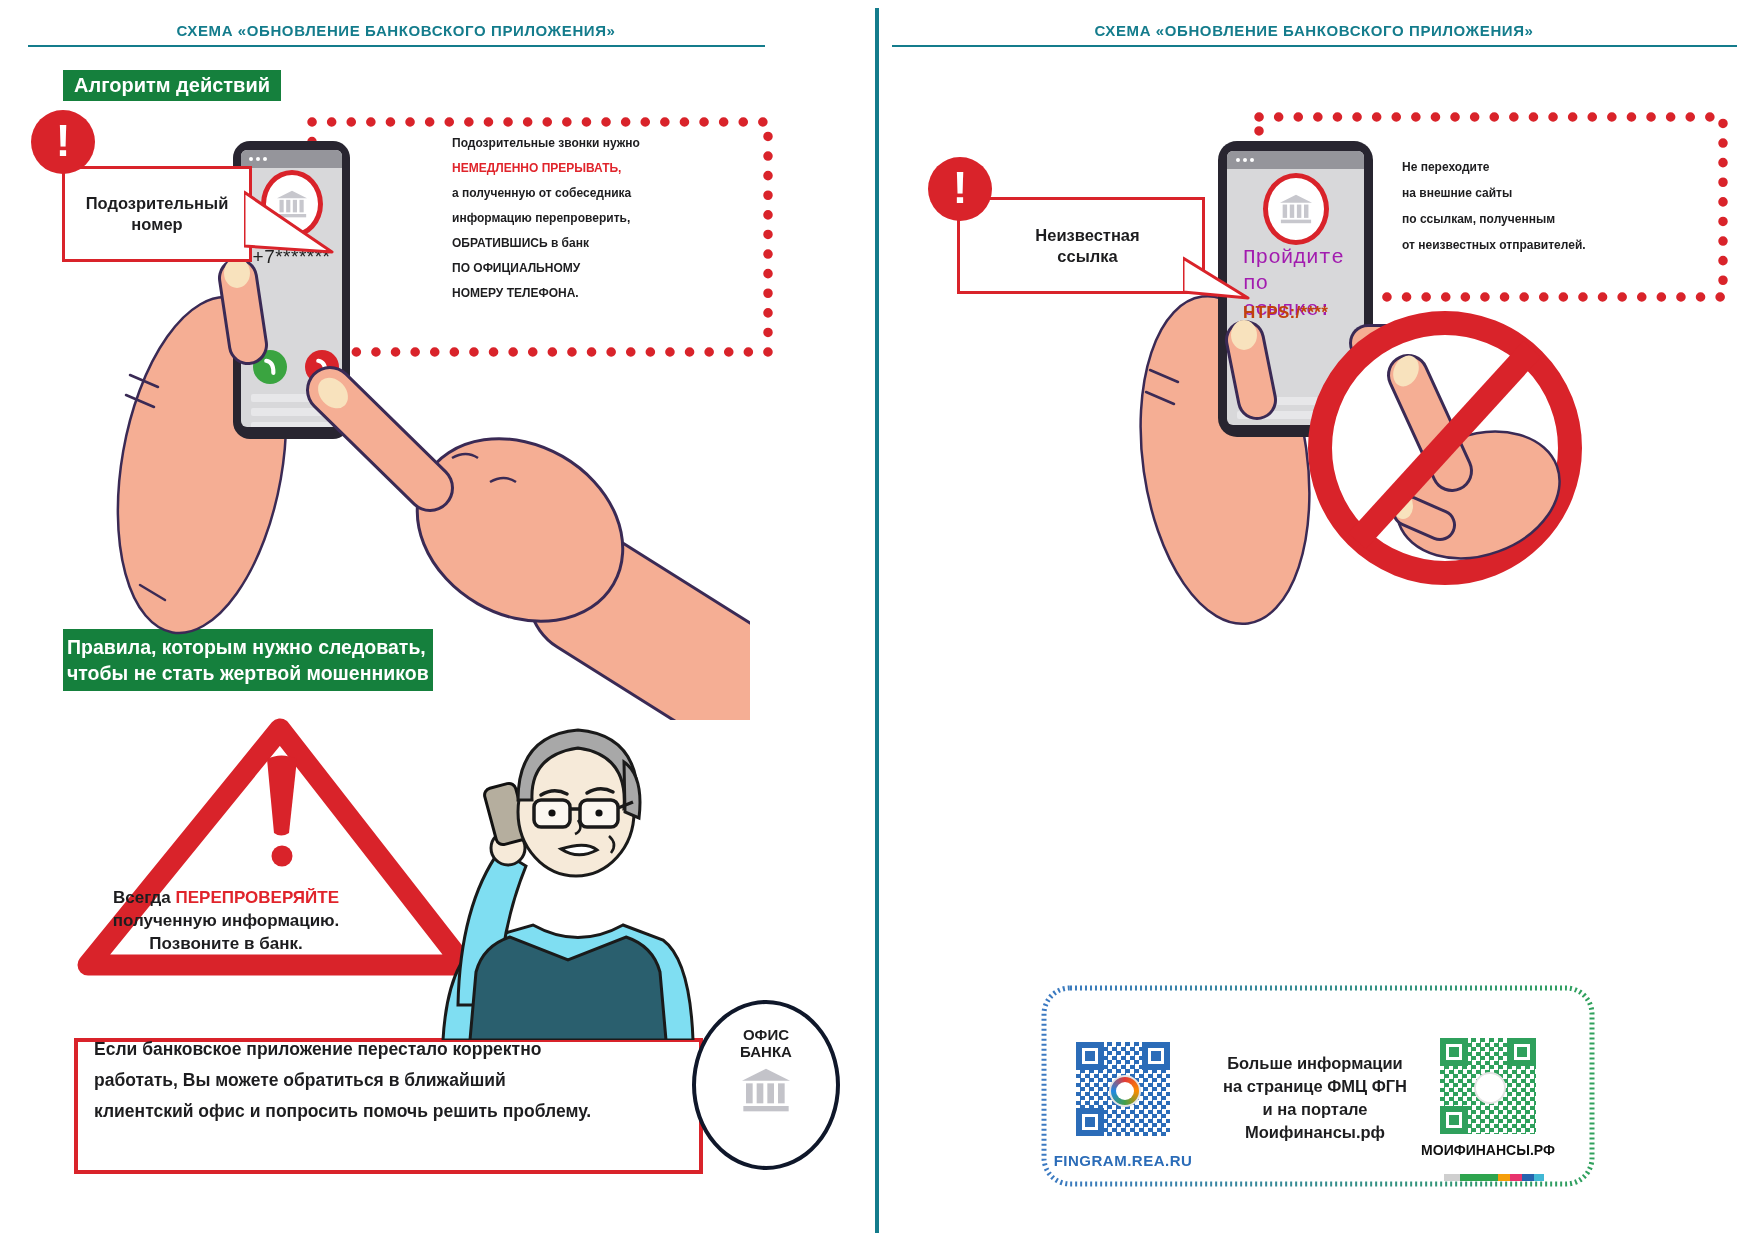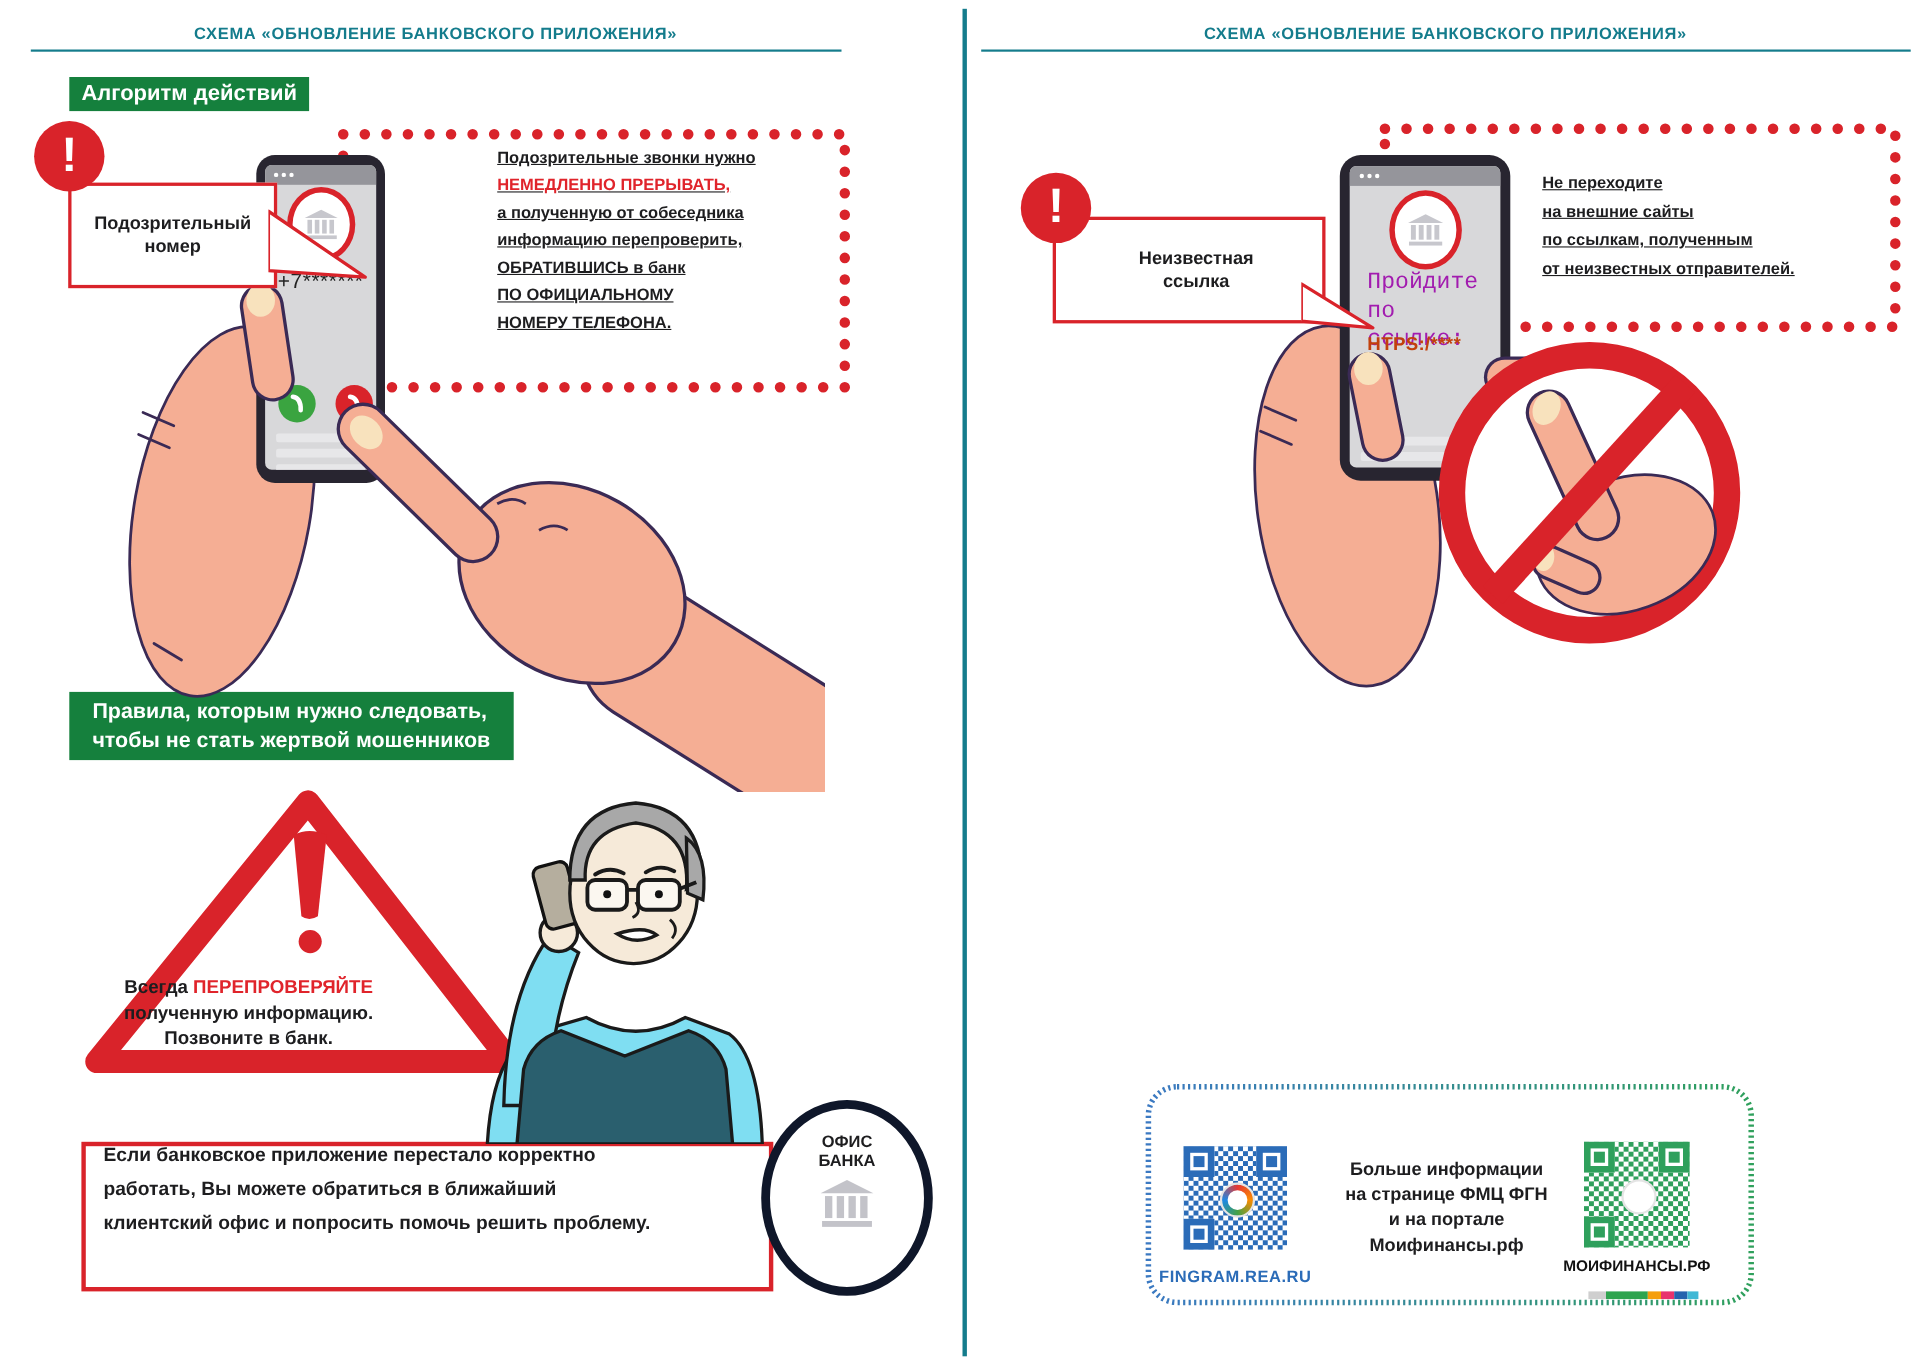--- a/index.html
+++ b/index.html
@@ -26,27 +26,27 @@
   .topbar{position:absolute;left:0;right:0;top:0;height:18px;background:#95959b;}
   .topbar i{position:absolute;top:7px;width:4px;height:4px;border-radius:50%;background:#fff;}
   .badge{position:absolute;left:50%;transform:translateX(-50%);background:#fff;border:5px solid #D9232A;
          border-radius:50%;display:flex;align-items:center;justify-content:center;}
   .callbtn{position:absolute;width:34px;height:34px;border-radius:50%;display:flex;align-items:center;justify-content:center;}
   .bar{position:absolute;left:10px;right:10px;height:8px;background:#e7e7e9;border-radius:2px;}
   .phone-num{position:absolute;left:0;right:0;text-align:center;font-size:19px;color:#222;letter-spacing:.5px;}
   .prompt{position:absolute;font-size:21px;color:#a21caf;line-height:26px;font-family:Liberation Mono, monospace;}
   .linktxt{position:absolute;font-size:17px;font-weight:700;color:#c2410c;letter-spacing:.3px;}
   
-  .note{font-weight:700;font-size:15px;line-height:25px;z-index:2;text-decoration:underline;}
+  .note{font-weight:700;font-size:12px;line-height:25px;z-index:2;}
   
   .tri-text{text-align:center;font-weight:700;font-size:17px;line-height:23px;z-index:2;}
   
   .office-box{border:4px solid #D9232A;z-index:1;}
   .office-text{font-weight:700;font-size:17.5px;line-height:31px;z-index:2;}
-  .office-circle{width:140px;height:140px;border-radius:50%;background:#fff;border:8px solid #0f172a;
+  .office-circle{width:140px;height:140px;border-radius:50%;background:#fff;border:4px solid #0f172a;
                  z-index:4;text-align:center;padding-top:22px;box-sizing:content-box;}
   .office-circle .cap{font-weight:700;font-size:15px;line-height:17px;}
   
   .info-text{text-align:center;font-weight:700;font-size:16.5px;line-height:23px;z-index:2;}
   .qr{z-index:2;background:#fff;}
   .qr .mesh{position:absolute;inset:0;background-image:repeating-conic-gradient(var(--c) 0% 25%,transparent 0% 50%);
             background-size:9px 9px;}
   .finder{position:absolute;width:16px;height:16px;border:6px solid var(--c);background:#fff;}
   .finder .fd{position:absolute;inset:3px;background:var(--c);}
   .f-tl{left:0;top:0}.f-tr{right:0;top:0}.f-bl{left:0;bottom:0}
@@ -142,21 +142,21 @@
     <path d="M262 218 Q276 210 288 218 M300 242 Q314 234 326 242" stroke="#3A2A55" stroke-width="2.5" fill="none"></path>
   </svg>
 
   <div class="abs callout pre" style="left:62px;top:166px;width:184px;height:90px;">Подозрительный
 номер</div>
   <svg class="abs" style="left:244px;top:178px;z-index:6;" width="95" height="85">
     <polygon points="0,14 88,74 0,68" fill="#fff" stroke="#D9232A" stroke-width="3" stroke-linejoin="round"></polygon>
   </svg>
   <div class="abs excl" style="left:31px;top:110px;">!</div>
 
-  <div class="abs teal-label pre" style="left:63px;top:629px;font-size:19.5px;line-height:26px;padding:5px 21px;">Правила, которым нужно следовать,
+  <div class="abs teal-label pre" style="left:63px;top:629px;font-size:19.5px;line-height:26px;padding:5px 4px;">Правила, которым нужно следовать,
 чтобы не стать жертвой мошенников</div>
 
   <svg class="abs" style="left:60px;top:713px;z-index:1;" width="420" height="272" viewBox="0 0 420 272">
     <path d="M220 16 L404 252 L28 252 Z" fill="#fff" stroke="#D9232A" stroke-width="21" stroke-linejoin="round"></path>
     <path d="M207 46 Q221 39 237 46 L229 120 Q221 125 214 120 Z" fill="#D9232A"></path>
     <circle cx="222" cy="143" r="10.5" fill="#D9232A"></circle>
   </svg>
   <div class="abs tri-text" style="left:100px;top:886px;width:252px;">
     <div style="white-space:nowrap;">
       <span>Всегда </span><span class="red-t">ПЕРЕПРОВЕРЯЙТЕ</span>

